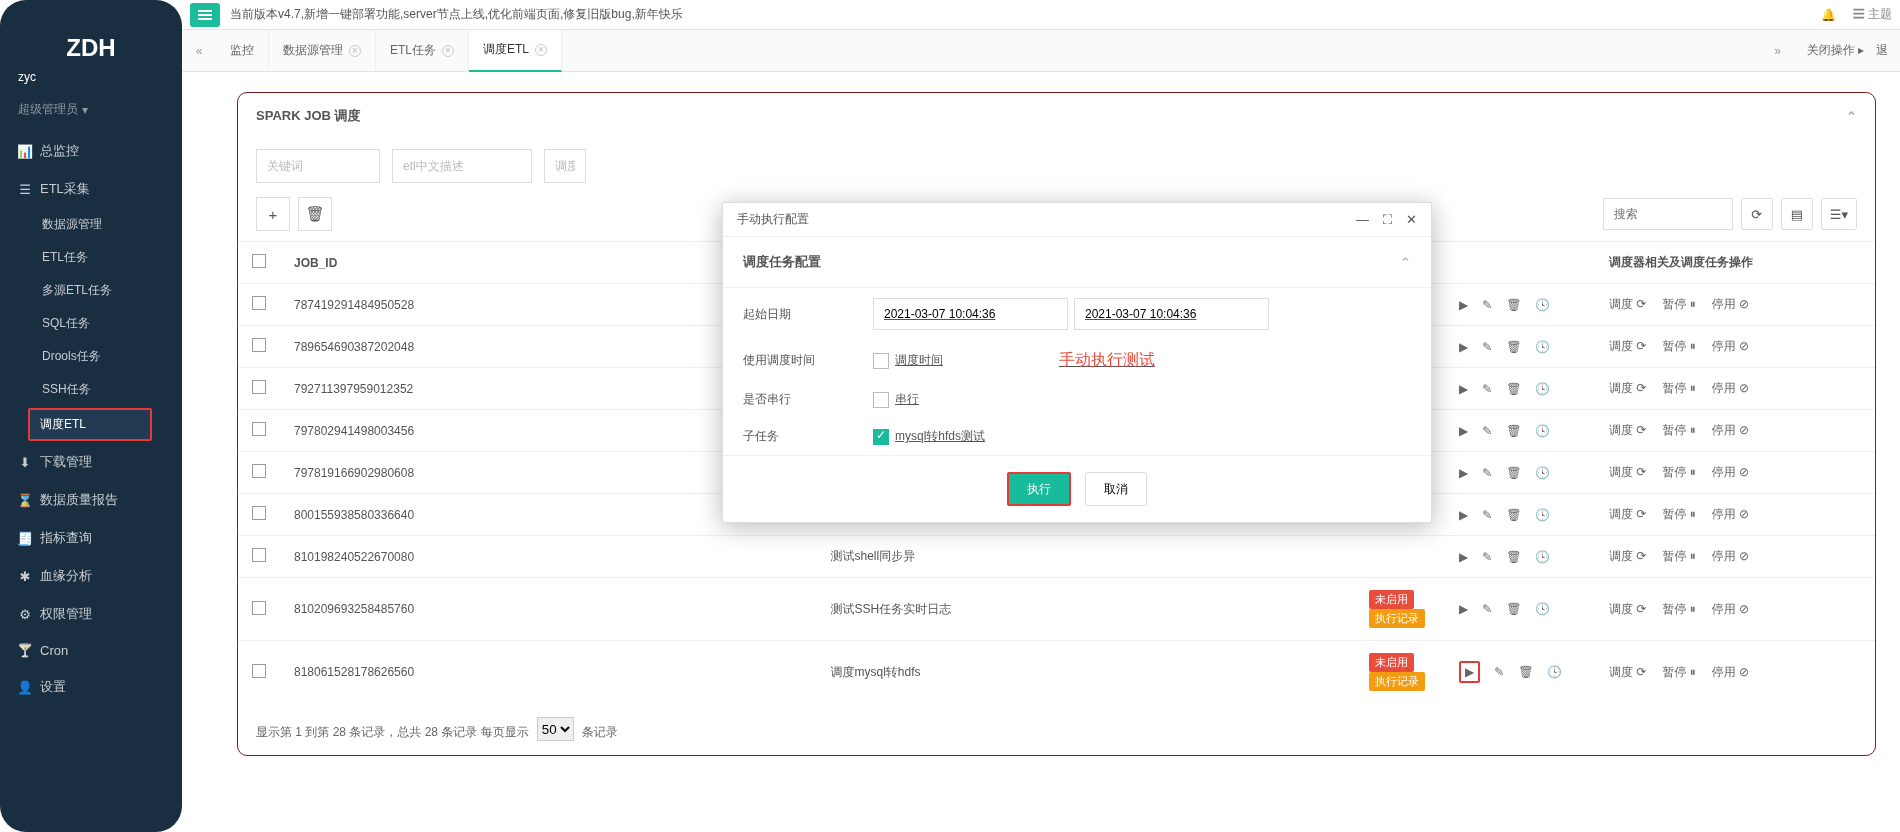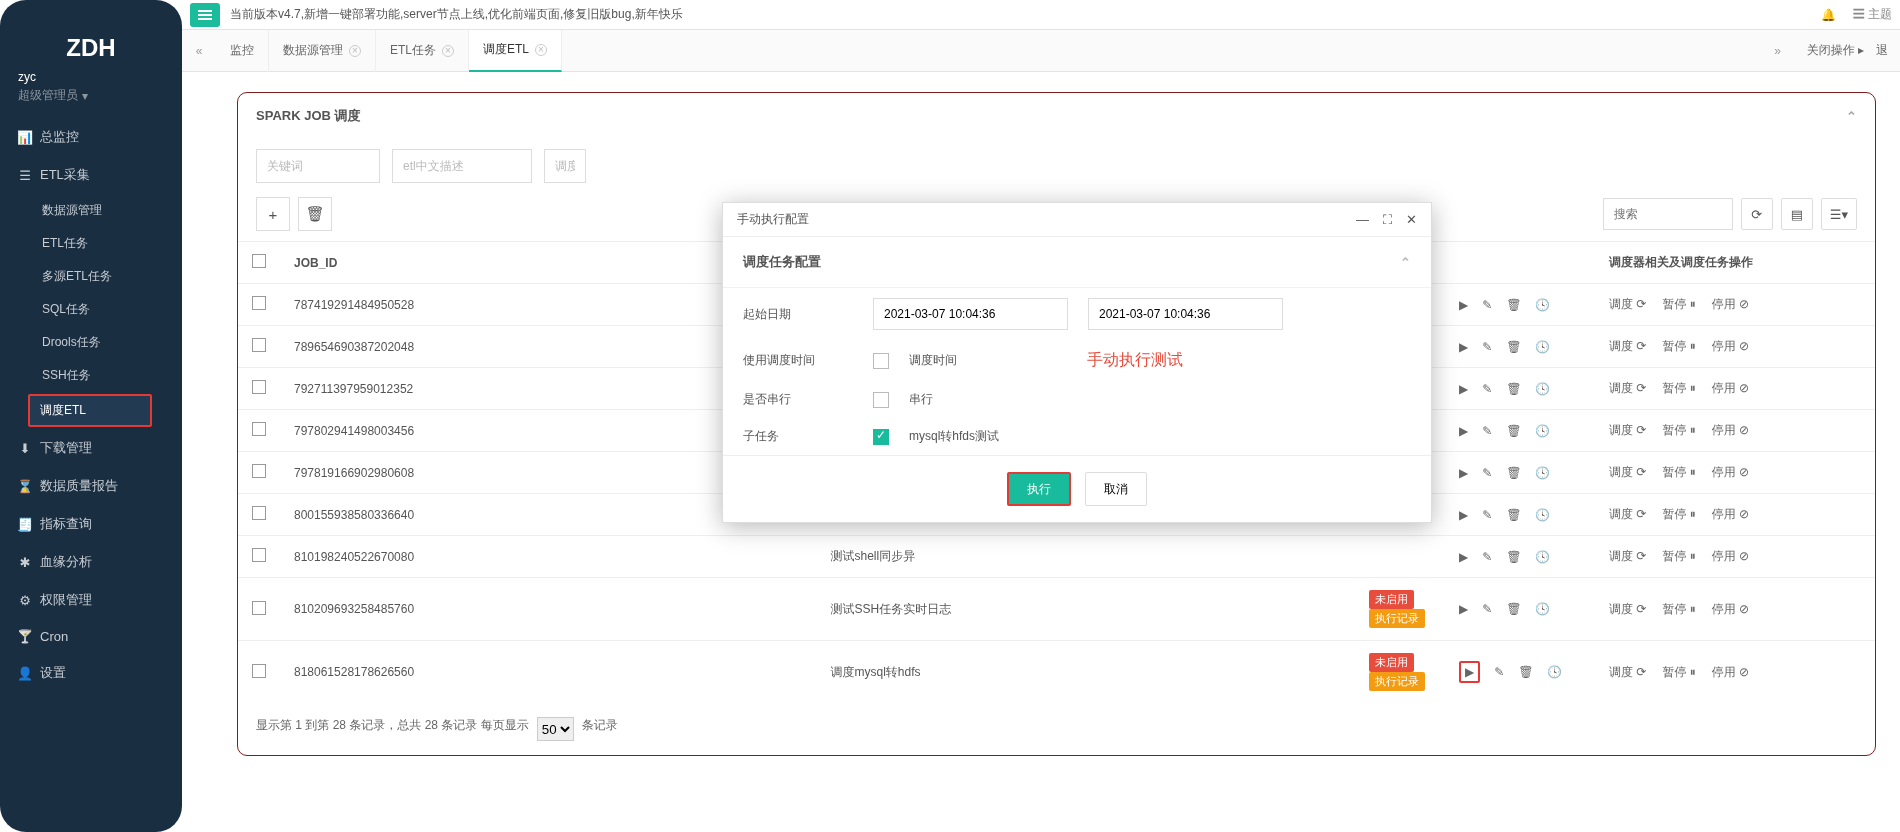--- a/index.html
+++ b/index.html
@@ -4,21 +4,21 @@
 <style>
 *{box-sizing:border-box;margin:0;padding:0;}
 body{font-family:"Microsoft YaHei","Helvetica Neue",Arial,sans-serif;font-size:13px;color:#333;background:#fff;overflow:hidden;}
 .app{display:flex;height:832px;width:1900px;}
 
 
 .sidebar{width:182px;background:#1a2e41;color:#c8cdd4;flex:0 0 182px;display:flex;flex-direction:column;border-radius:26px;}
 .logo{color:#fff;font-size:24px;font-weight:700;text-align:center;padding:34px 0 8px;}
 .user-block{padding:0 18px 14px;font-size:12px;}
 .user-name{color:#fff;}
-.user-role{color:#8d97a1;margin-top:3px;display:flex;align-items:center;gap:4px;}
+.user-role{color:#8d97a1;margin-top:17px;display:flex;align-items:center;gap:4px;}
 .nav{display:flex;flex-direction:column;}
 .nav-item{padding:10px 18px;font-size:13px;color:#c8cdd4;display:flex;align-items:center;gap:8px;cursor:pointer;}
 .nav-sub{padding:8px 18px 8px 42px;font-size:12px;color:#c8cdd4;cursor:pointer;}
 .nav-sub.active{background:#233b52;color:#fff;border:2px solid #e53935;border-radius:2px;margin:2px 30px 2px 28px;padding:6px 10px;}
 .ico{width:14px;height:14px;display:inline-flex;align-items:center;justify-content:center;}
 
 
 .main{flex:1;display:flex;flex-direction:column;background:#fff;min-width:0;}
 .topbar{display:flex;align-items:center;height:30px;border-bottom:1px solid #e4e4e4;padding:0 8px;font-size:12px;color:#555;gap:10px;}
 .hamburger{width:30px;height:24px;background:#1abc9c;border-radius:3px;display:flex;align-items:center;justify-content:center;cursor:pointer;}
@@ -55,33 +55,33 @@
 th{font-weight:700;background:#fff;}
 .chk{width:14px;height:14px;border:1px solid #999;display:inline-block;}
 .badge{display:inline-block;padding:2px 6px;font-size:11px;border-radius:2px;color:#fff;margin-right:3px;}
 .badge-red{background:#e74c3c;}
 .badge-orange{background:#f39c12;}
 .row-actions{display:flex;gap:14px;color:#666;align-items:center;}
 .row-actions span{cursor:pointer;}
 .play-boxed{border:2px solid #e53935;padding:2px 4px;border-radius:2px;}
 .sched-ops{display:flex;gap:16px;color:#666;font-size:12px;}
 .sched-ops span{display:inline-flex;align-items:center;gap:4px;cursor:pointer;}
-.pager{padding:14px 18px;font-size:12px;color:#666;display:flex;align-items:flex-start;gap:8px;}
+.pager{padding:14px 18px;font-size:12px;color:#666;display:flex;align-items:flex-end;gap:8px;}
 select.page-size{height:24px;border:1px solid #ccc;}
 
 
 .modal{position:absolute;left:540px;top:130px;width:710px;background:#fff;box-shadow:0 4px 24px rgba(0,0,0,.28);border:1px solid #ddd;}
 .modal-hd{height:34px;display:flex;align-items:center;padding:0 14px;font-size:12px;color:#555;border-bottom:1px solid #eee;}
 .modal-hd-ops{margin-left:auto;display:flex;gap:14px;color:#555;font-size:13px;}
 .modal-hd-ops span{cursor:pointer;}
 .modal-body{padding:0;}
 .section-hd{padding:16px 20px;font-size:13px;font-weight:700;color:#555;border-bottom:1px solid #f1f1f1;display:flex;align-items:center;}
 .form-row{display:flex;align-items:center;padding:10px 20px;}
 .form-label{width:130px;text-align:left;font-size:12px;color:#555;padding-right:20px;}
-.form-ctrl{flex:1;display:flex;gap:20px;align-items:center;font-size:12px;color:#555;}
+.form-ctrl{flex:1;display:flex;gap:6px;align-items:center;font-size:12px;color:#555;text-decoration:underline;}
 .date-input{width:195px;height:32px;border:1px solid #ddd;padding:0 10px;font-size:12px;}
 .cbx{width:16px;height:16px;border:1px solid #bbb;display:inline-block;position:relative;}
 .cbx.checked{background:#18bc9c;border-color:#18bc9c;}
 .cbx.checked::after{content:"✓";color:#fff;position:absolute;left:2px;top:-2px;font-size:12px;}
 .redtext{color:#e74c3c;font-size:16px;margin-left:110px;font-weight:500;}
 .modal-ft{border-top:1px solid #eee;padding:16px;display:flex;justify-content:center;gap:14px;}
 .mbtn{height:34px;padding:0 18px;border:1px solid #ddd;background:#fff;font-size:12px;cursor:pointer;border-radius:2px;}
 .mbtn.primary{background:#18bc9c;color:#fff;border:2px solid #e53935;font-weight:500;}
 .th-ops{width:280px;}
 </style>

